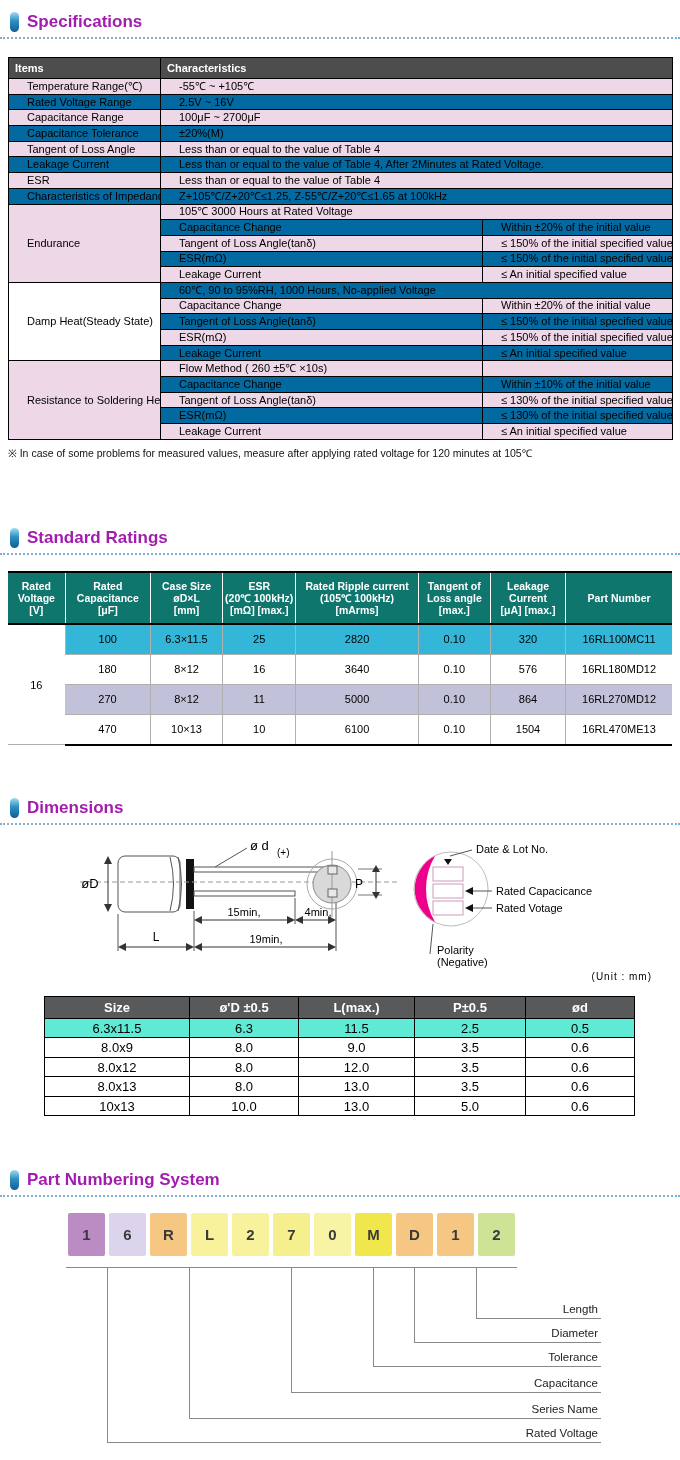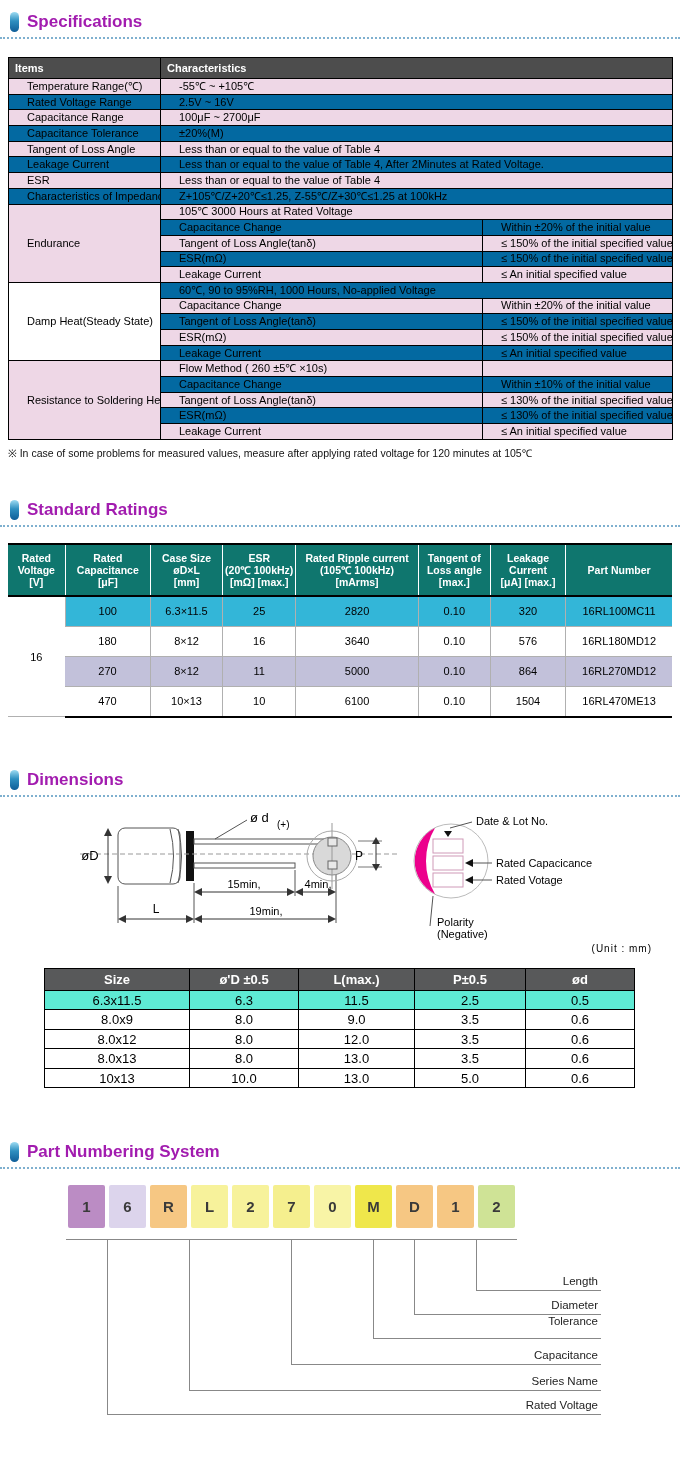--- a/index.html
+++ b/index.html
@@ -102,21 +102,21 @@
   <tr class="w">
         <td>Leakage Current</td>
         <td colspan="2">Less than or equal to the value of Table 4, After 2Minutes at Rated Voltage.</td>
       </tr>
   <tr class="p">
         <td>ESR</td>
         <td colspan="2">Less than or equal to the value of Table 4</td>
       </tr>
   <tr class="w">
         <td>Characteristics of Impedance Ratio</td>
-        <td colspan="2">Z+105℃/Z+20℃≤1.25, Z-55℃/Z+30℃≤1.25  at 100kHz</td>
+        <td colspan="2">Z+105℃/Z+20℃≤1.25, Z-55℃/Z+20℃≤1.65  at 100kHz</td>
       </tr>
 
   <tr class="p">
     <td rowspan="5" class="ip">Endurance</td>
     <td colspan="2">105℃ 3000 Hours at Rated Voltage</td>
   </tr>
   <tr class="w">
         <td>Capacitance Change</td>
         <td>Within ±20% of the initial value</td>
       </tr>
@@ -172,21 +172,21 @@
         <td>≤ 130% of the initial specified value</td>
       </tr>
   <tr class="p">
         <td>Leakage Current</td>
         <td>≤ An initial specified value</td>
       </tr>
 </tbody>
   </table>
 <div class="footnote">※ In case of some problems for measured values, measure after applying rated voltage for 120 minutes at 105℃</div>
 
-<div class="section-title" style="margin-top:40px;">
+<div class="section-title" style="margin-top:68px;">
   <div class="pill"></div>
   <div class="title-text">Standard Ratings</div>
 </div>
 <div class="dotted"></div>
 
 <table class="rt">
   <colgroup>
     <col style="width:57px">
       <col style="width:85px">
       <col style="width:72px">
@@ -437,17 +437,17 @@
 
   <div class="pn-conn" style="left:476px;width:124px;height:51px"></div>
   <div class="pn-conn" style="left:414px;width:186px;height:75px"></div>
   <div class="pn-conn" style="left:373px;width:227px;height:99px"></div>
   <div class="pn-conn" style="left:291px;width:309px;height:125px"></div>
   <div class="pn-conn" style="left:189px;width:411px;height:151px"></div>
   <div class="pn-conn" style="left:107px;width:493px;height:175px"></div>
 
   <div class="pn-label" style="top:106px">Length</div>
   <div class="pn-label" style="top:130px">Diameter</div>
-  <div class="pn-label" style="top:146px">Tolerance</div>
+  <div class="pn-label" style="top:154px">Tolerance</div>
   <div class="pn-label" style="top:180px">Capacitance</div>
   <div class="pn-label" style="top:206px">Series Name</div>
   <div class="pn-label" style="top:230px">Rated Voltage</div>
 </div>
 
 </body></html>

